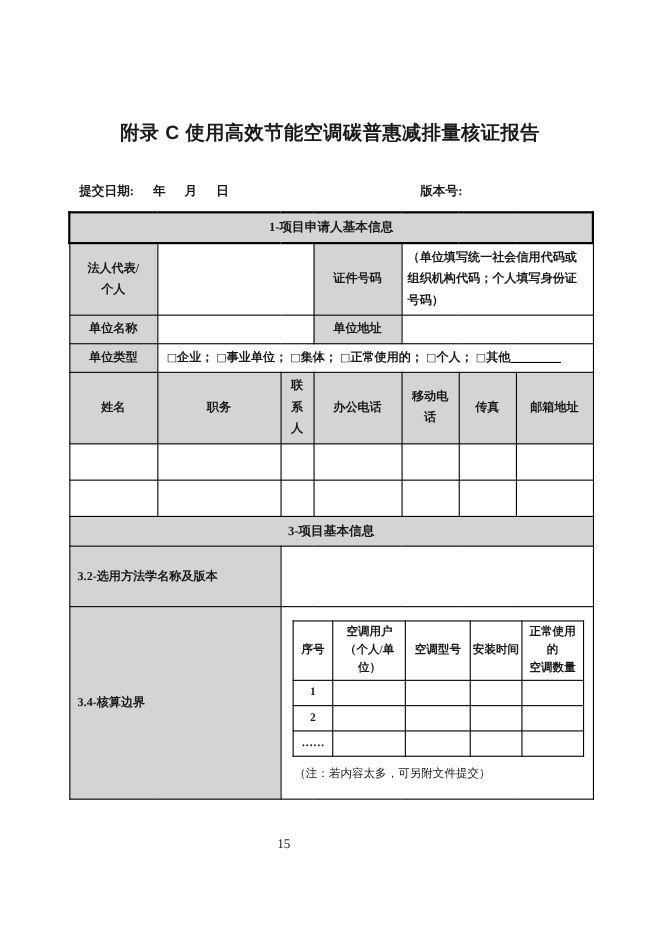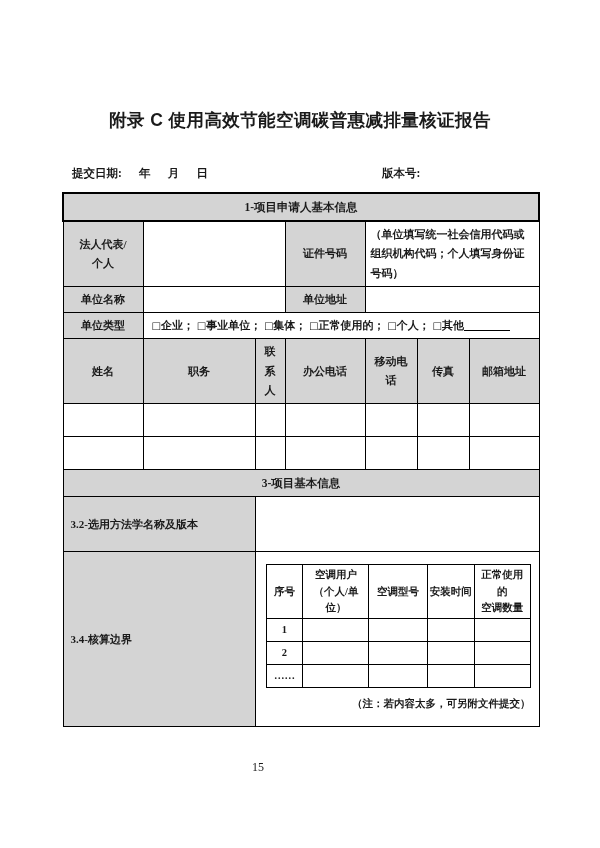--- a/index.html
+++ b/index.html
@@ -143,23 +143,22 @@
     padding: 2px 2px;
     line-height: 1.55;
     height: 18px;
   }
   table.inner td.ihead {
     height: 40px;
     vertical-align: middle;
   }
   .inner-note {
     font-size: 10.5px;
-    font-weight: bold;
+    font-weight: normal;
     padding-left: 2px;
-    text-align: right;
   }
   .page-num {
     position: absolute;
     left: 0;
     top: 760px;
     width: 516px;
     text-align: center;
     font-size: 12px;
   }
   .two-line { line-height: 1.9; }

